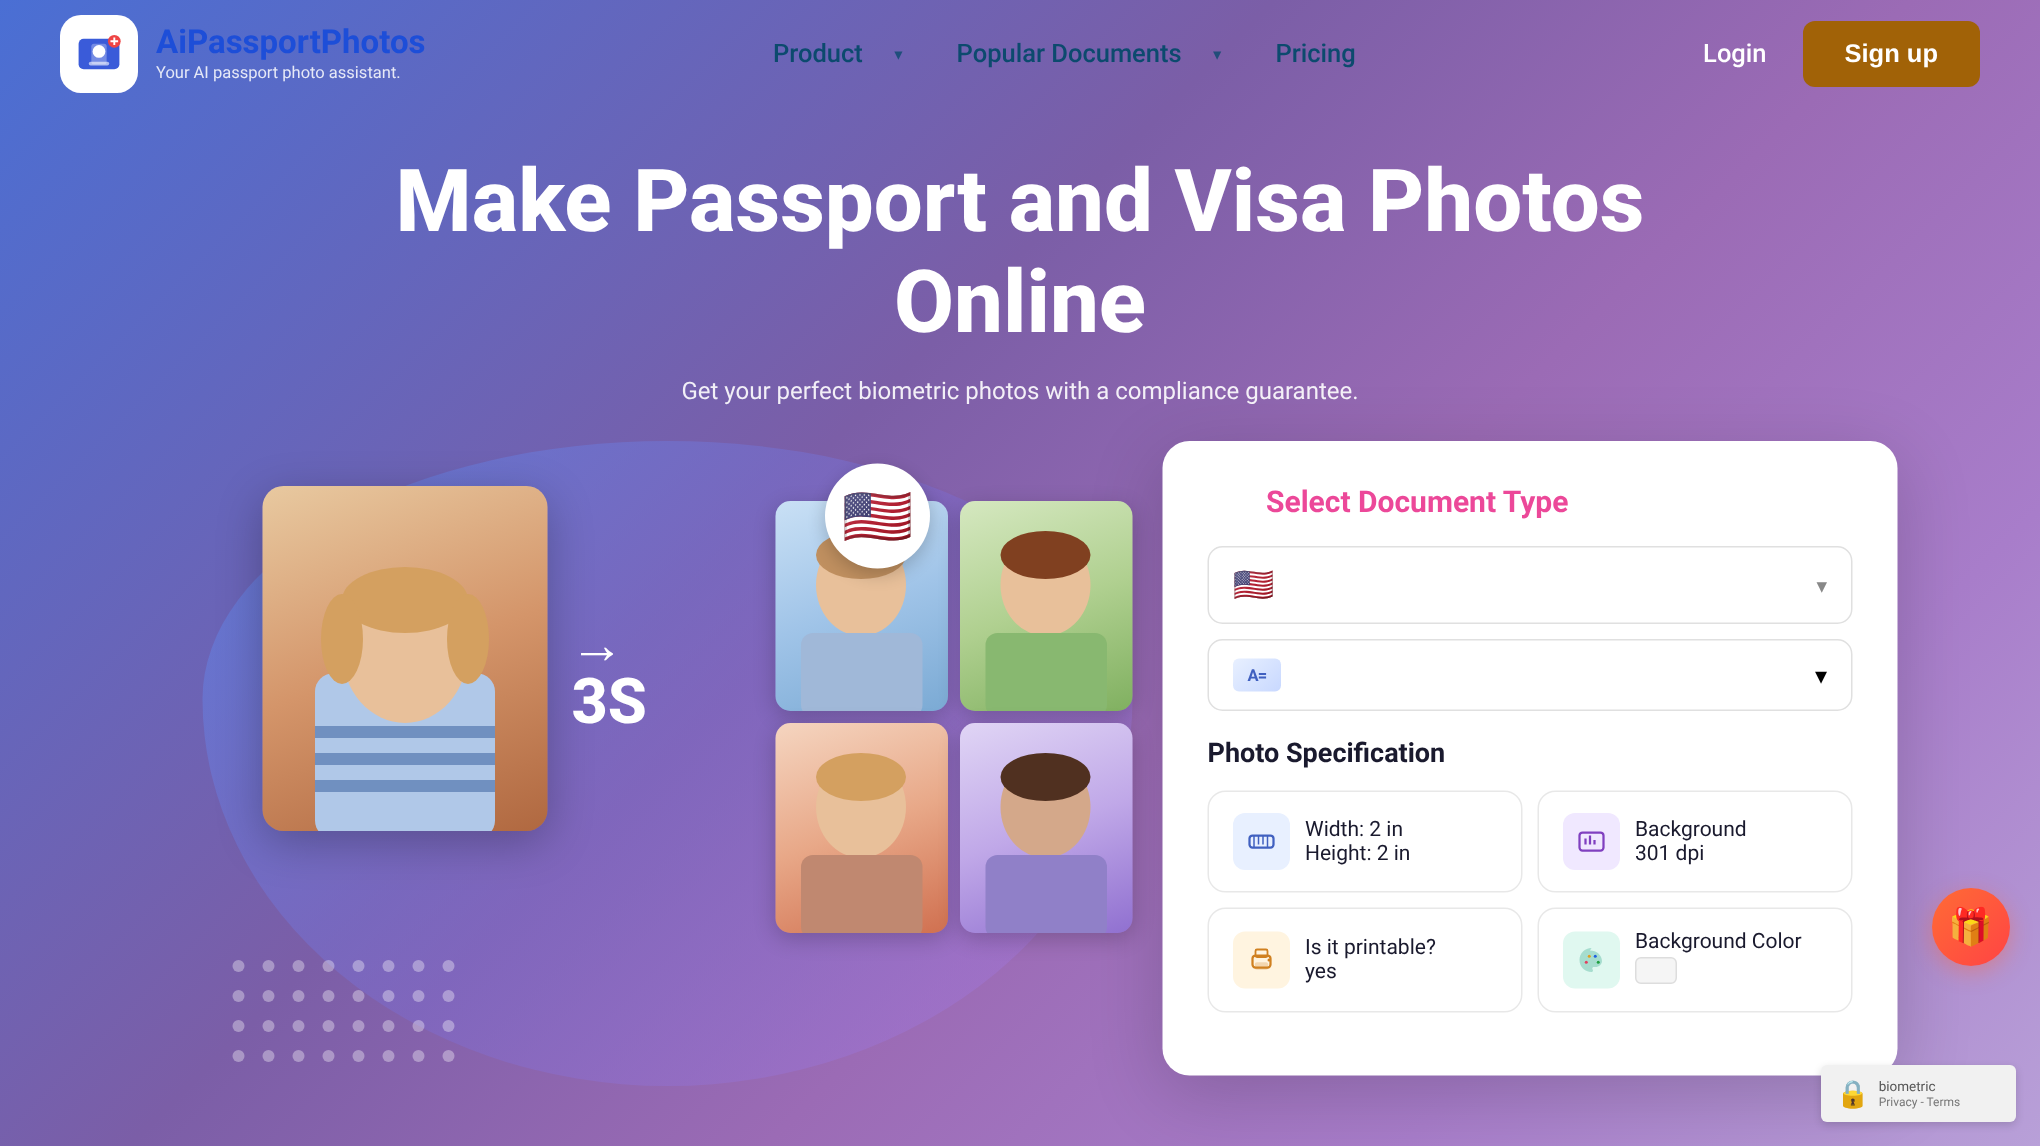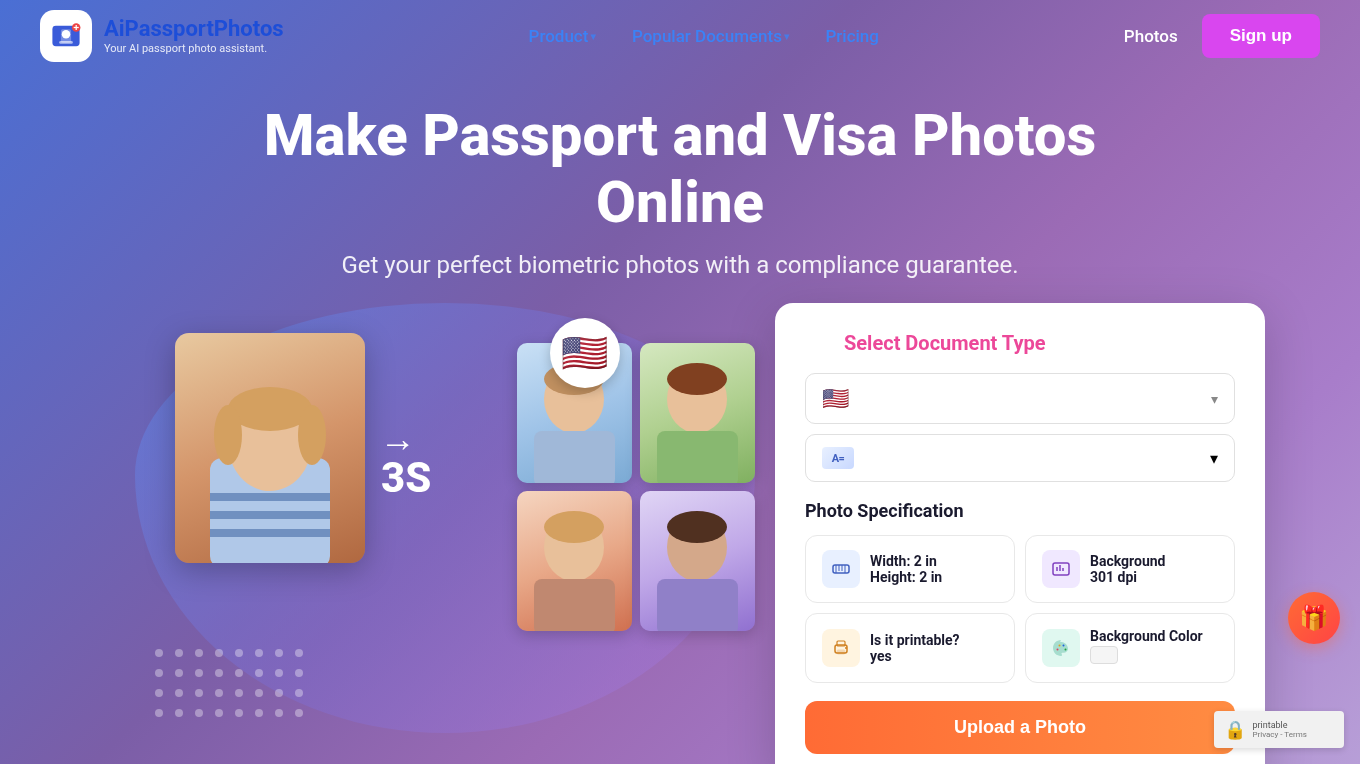--- a/index.html
+++ b/index.html
@@ -62,27 +62,27 @@
       color: rgba(255,255,255,0.85);
     }
 
     .nav-links {
       display: flex;
       align-items: center;
       gap: 36px;
     }
 
     .nav-link {
-      color: #3b82f6;
+      color: #0c4a6e;
       font-size: 17px;
       font-weight: 500;
       text-decoration: none;
       display: flex;
       align-items: center;
-      gap: 2px;
+      gap: 21px;
       cursor: pointer;
     }
 
     .nav-link .chevron {
       font-size: 11px;
       opacity: 0.8;
     }
 
     .nav-right {
       display: flex;
@@ -92,21 +92,21 @@
 
     .login-link {
       color: #fff;
       font-size: 17px;
       font-weight: 500;
       text-decoration: none;
       cursor: pointer;
     }
 
     .signup-btn {
-      background: #d946ef;
+      background: #a16207;
       color: #fff;
       border: none;
       border-radius: 8px;
       padding: 12px 28px;
       font-size: 17px;
       font-weight: 600;
       cursor: pointer;
     }
 
     
@@ -120,21 +120,21 @@
     .hero-title {
       font-size: 58px;
       font-weight: 800;
       color: #fff;
       line-height: 1.15;
       max-width: 900px;
       margin: 0 auto 16px;
     }
 
     .hero-subtitle {
-      font-size: 24px;
+      font-size: 16px;
       color: rgba(255,255,255,0.9);
       font-weight: 400;
     }
 
     
     .content-area {
       display: flex;
       align-items: flex-start;
       justify-content: center;
       gap: 0;
@@ -337,21 +337,21 @@
       flex-shrink: 0;
     }
 
     .spec-icon-blue { background: #e8f0ff; color: #4060c0; }
     .spec-icon-purple { background: #f0e8ff; color: #8040c0; }
     .spec-icon-teal { background: #e0f8f0; color: #20a080; }
     .spec-icon-orange { background: #fff4e0; color: #d08020; }
 
     .spec-value {
       font-size: 14px;
-      font-weight: 700;
+      font-weight: 400;
       color: #1a1a2e;
     }
 
     .color-swatch {
       width: 28px;
       height: 18px;
       border-radius: 4px;
       background: #f5f5f5;
       border: 1px solid #ddd;
       display: inline-block;
@@ -464,21 +464,21 @@
     <a class="nav-link">
       <span>Popular Documents</span>
       <span class="chevron">▾</span>
     </a>
     <a class="nav-link">
       <span>Pricing</span>
     </a>
   </div>
 
   <div class="nav-right">
-    <a class="login-link">Photos</a>
+    <a class="login-link">Login</a>
     <button class="signup-btn">Sign up</button>
   </div>
 </nav>
 
 <div class="hero">
   <h1 class="hero-title">Make Passport and Visa Photos Online</h1>
   <p class="hero-subtitle">Get your perfect biometric photos with a compliance guarantee.</p>
 </div>
 
 <div class="content-area">
@@ -660,28 +660,27 @@
         </div>
         <div>
           <div class="spec-value">Background Color</div>
           <span class="color-swatch"></span>
         </div>
       </div>
 
     </div>
 
     
-    <button class="upload-btn">Upload a Photo</button>
 
   </div>
 </div>
 
 <div class="gift-float">🎁</div>
 
 <div class="recaptcha-box">
   <div class="recaptcha-inner">
     <span class="recaptcha-logo">🔒</span>
     <div>
-      <div>printable</div>
+      <div>biometric</div>
       <div style="font-size:8px;color:#777;">Privacy - Terms</div>
     </div>
   </div>
 </div>
 
 </body></html>

